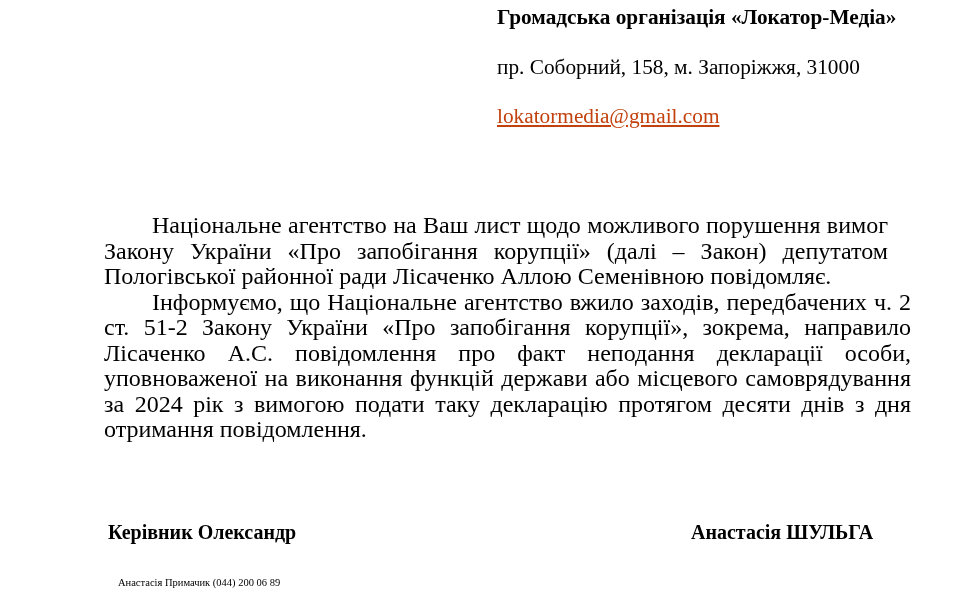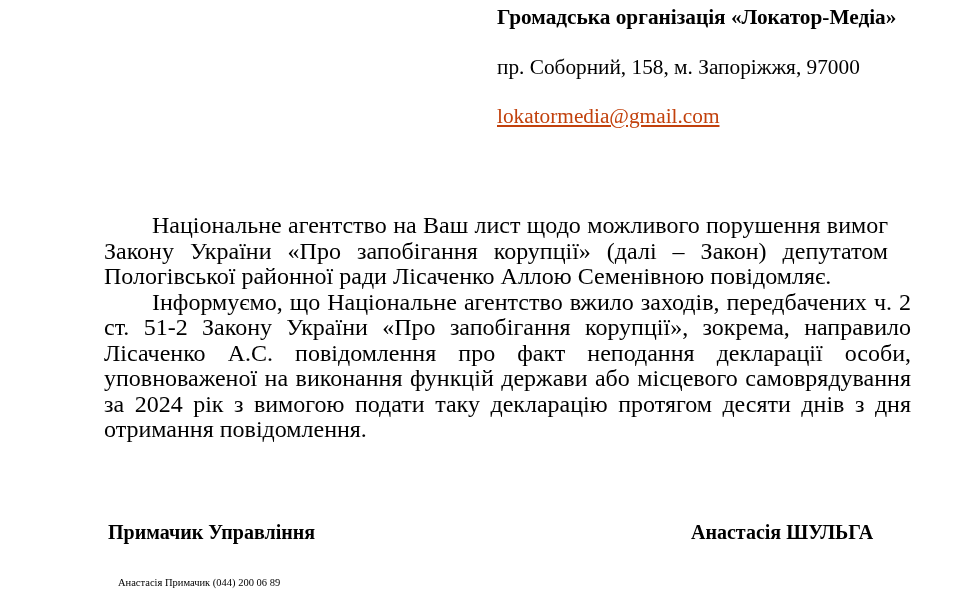--- a/index.html
+++ b/index.html
@@ -68,27 +68,27 @@
     top: 576px;
     font-size: 10.5px;
     line-height: 14px;
   }
 </style>
 </head>
 <body>
 
 <div class="recipient">
   <p class="org">Громадська організація «Локатор-Медіа»</p>
-  <p class="addr">пр. Соборний, 158, м. Запоріжжя, 97000</p>
+  <p class="addr">пр. Соборний, 158, м. Запоріжжя, 31000</p>
   <p class="email">
     <a href="mailto:lokatormedia@gmail.com">lokatormedia@gmail.com</a>
   </p>
 </div>
 
 <div class="body-text">
   <p class="p1">Національне агентство на Ваш лист щодо можливого порушення вимог Закону України «Про запобігання корупції» (далі – Закон) депутатом Пологівської районної ради Лісаченко Аллою Семенівною повідомляє.</p>
   <p class="p2">Інформуємо, що Національне агентство вжило заходів, передбачених ч. 2 ст. 51-2 Закону України «Про запобігання корупції», зокрема, направило Лісаченко А.С. повідомлення про факт неподання декларації особи, уповноваженої на виконання функцій держави або місцевого самоврядування за 2024 рік з вимогою подати таку декларацію протягом десяти днів з дня отримання повідомлення.</p>
 </div>
 
-<div class="signature sig-title">Примачик Управління</div>
+<div class="signature sig-title">Керівник Олександр</div>
 <div class="signature sig-name">Анастасія ШУЛЬГА</div>
 
 <div class="executor">Анастасія Примачик (044) 200 06 89</div>
 
 </body></html>

